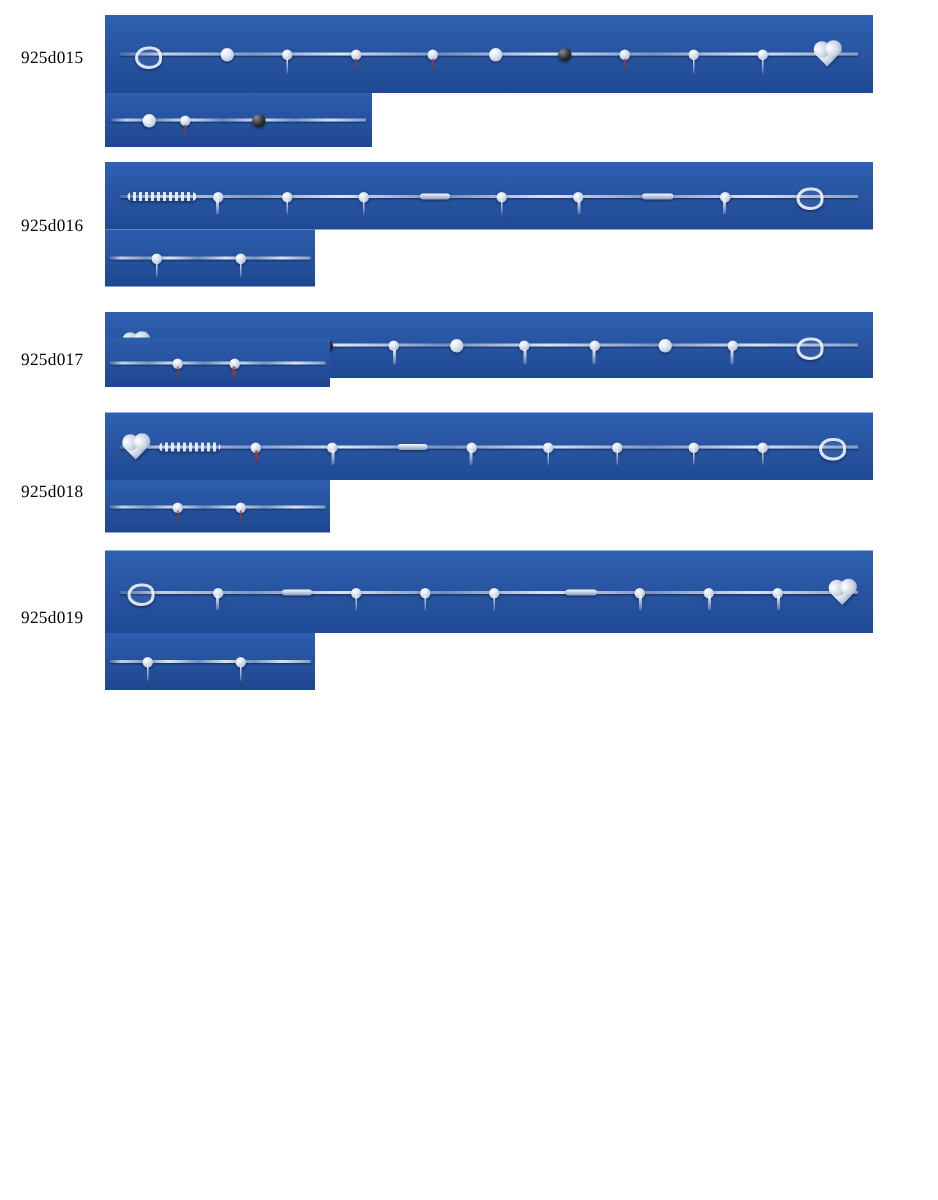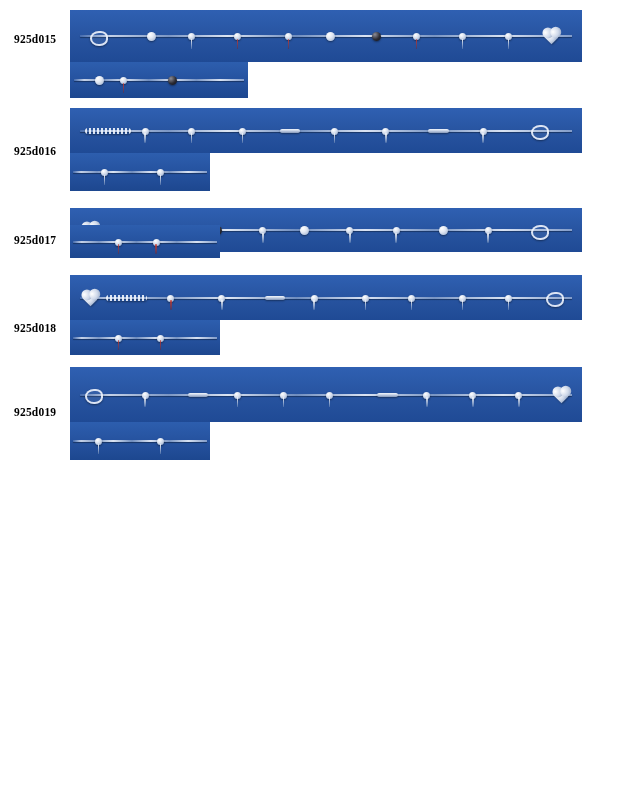--- a/index.html
+++ b/index.html
@@ -12,21 +12,20 @@
     height: 800px;
     position: relative;
     font-family: "Liberation Serif", serif;
     overflow: hidden;
   }
   .page {
     position: relative;
     width: 625px;
     height: 800px;
     background: #ffffff;
-    font-weight: bold;
   }
   .product-row {
     position: absolute;
     left: 0;
     width: 625px;
   }
   .sku-label {
     position: absolute;
     left: 14px;
     font-size: 11.5px;

